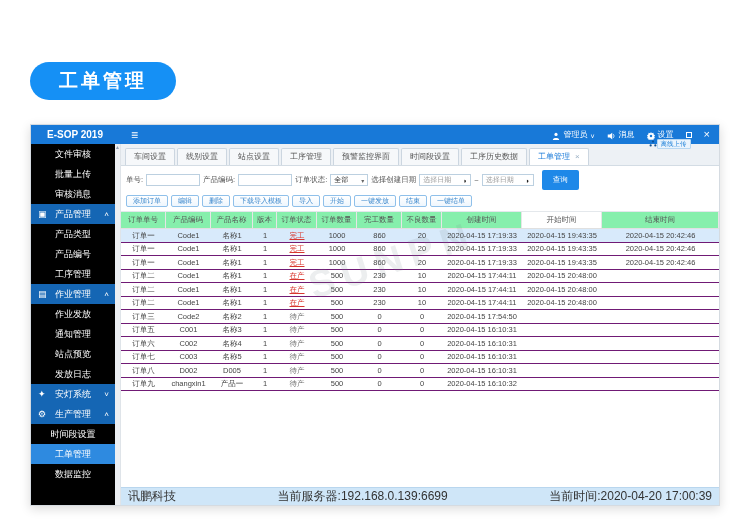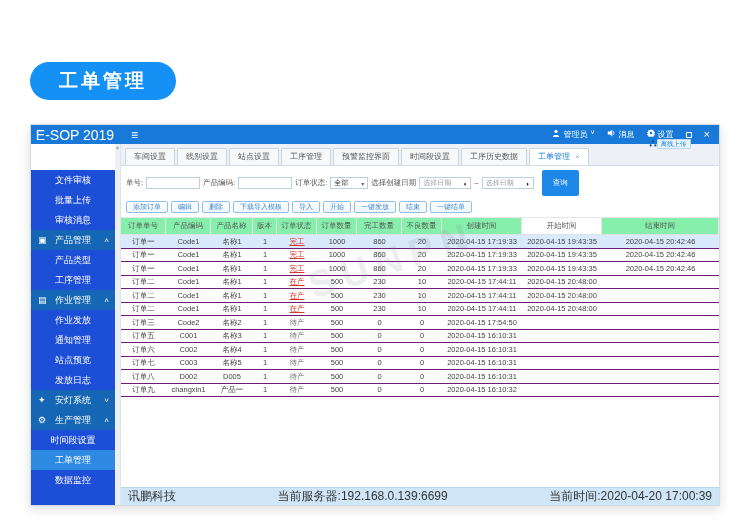--- a/index.html
+++ b/index.html
@@ -12,38 +12,38 @@
     border:none; border-radius:20px; letter-spacing:3px; cursor:pointer;
     font-family:"Liberation Sans","DejaVu Sans",sans-serif; }
 
   
   .window { position:absolute; left:30px; top:124px; width:690px; height:382px;
     border:1px solid #d5dbe1; box-shadow:0 3px 10px rgba(0,0,0,.14);
     display:flex; flex-direction:column; background:#fff; }
 
   .titlebar { flex:0 0 19px; background:#1879d8; display:flex; align-items:center;
     color:#fff; position:relative; z-index:10; }
-  .app-title { width:88px; text-align:center; font-weight:normal; font-size:14px; }
+  .app-title { width:88px; text-align:center; font-weight:bold; font-size:10px; }
   .hamburger { font-size:12px; margin-left:12px; cursor:pointer; line-height:1; }
   .tb-right { margin-left:auto; display:flex; align-items:center; gap:12px;
     padding-right:9px; font-size:8px; }
-  .tb-item { display:flex; align-items:flex-start; gap:3px; cursor:pointer; }
+  .tb-item { display:flex; align-items:flex-end; gap:3px; cursor:pointer; }
   .tb-caret { font-size:7px; }
   .tb-settings { position:relative; }
   .tb-badge { position:absolute; left:10px; top:10px; background:#eaf4fd;
     border:1px solid #b7d7f2; color:#1b7fd8; font-size:6.5px; padding:0 3px;
     line-height:8px; white-space:nowrap; border-radius:1px; }
   .restore-box { display:inline-block; width:6px; height:6px; border:1px solid #fff; }
   .close-x { font-size:11px; line-height:1; }
   .mini-logo { display:flex; }
 
   .window-body { flex:1; display:flex; min-height:0; }
 
   
-  .sidebar { flex:0 0 84px; background:#1d4ed8; color:#fff; font-size:9px; overflow:hidden;margin-top:26px; }
+  .sidebar { flex:0 0 84px; background:#000000; color:#fff; font-size:9px; overflow:hidden; }
   .sb-row { height:20px; display:flex; align-items:center; justify-content:center;
     position:relative; cursor:pointer; }
   .sb-group { background:#1566b4; }
   .sb-leaf.active { background:#2e8ae0; }
   .sb-ico { position:absolute; left:7px; font-size:9px; }
   .sb-arrow { position:absolute; right:6px; font-size:8px; }
   .sb-scroll { flex:0 0 6px; background:#eceff3; color:#8fa2b5; font-size:5px;
     text-align:center; border-right:1px solid #dfe4e9; }
 
   
@@ -62,21 +62,21 @@
   .finput { width:54px; height:12px; border:1px solid #bcd0e0; font-size:7px;
     padding:0 2px; outline:none; }
   .fselect, .fdate { height:12px; border:1px solid #bcd0e0; display:flex;
     align-items:center; justify-content:space-between; padding:0 3px;
     font-size:7px; background:#fff; cursor:pointer; }
   .fselect { width:38px; color:#333; }
   .fdate { width:52px; color:#999; }
   .cal { color:#222; font-size:7px; }
   .caret { font-size:6px; color:#666; }
   .qbtn { background:#1e88e8; color:#fff; border:none; font-size:7.5px;
-    height:26px; padding:0 11px; border-radius:2px; margin-left:5px; cursor:pointer;
+    height:20px; padding:0 11px; border-radius:2px; margin-left:5px; cursor:pointer;
     font-family:"Liberation Sans","DejaVu Sans",sans-serif; }
 
   .toolbar { flex:0 0 auto; display:flex; gap:3px; padding:3px 5px 4px; }
   .tbtn { background:linear-gradient(#ffffff,#eef6fd); border:1px solid #8fc0ea;
     color:#3a87cc; font-size:7px; height:12px; padding:0 6px; border-radius:2px;
     cursor:pointer; font-family:"Liberation Sans","DejaVu Sans",sans-serif; }
 
   .thead, .tr { display:grid;
     grid-template-columns:45px 45px 42px 24px 40px 40px 45px 40px 80px 80px 1fr; }
   .thead { background:#86efac; border-top:1px solid #e4e8ec; border-bottom:1px solid #e0e0e0; }
@@ -158,20 +158,23 @@
         </div>
         <div class="sb-row sb-group">
           <span class="sb-ico">▣</span>
           <span class="sb-lbl">产品管理</span>
           <span class="sb-arrow">˄</span>
         </div>
         <div class="sb-row sb-leaf">
           <span class="sb-lbl">产品类型</span>
         </div>
         <div class="sb-row sb-leaf">
+          <span class="sb-lbl">产品编号</span>
+        </div>
+        <div class="sb-row sb-leaf">
           <span class="sb-lbl">工序管理</span>
         </div>
         <div class="sb-row sb-group">
           <span class="sb-ico">▤</span>
           <span class="sb-lbl">作业管理</span>
           <span class="sb-arrow">˄</span>
         </div>
         <div class="sb-row sb-leaf">
           <span class="sb-lbl">作业发放</span>
         </div>

